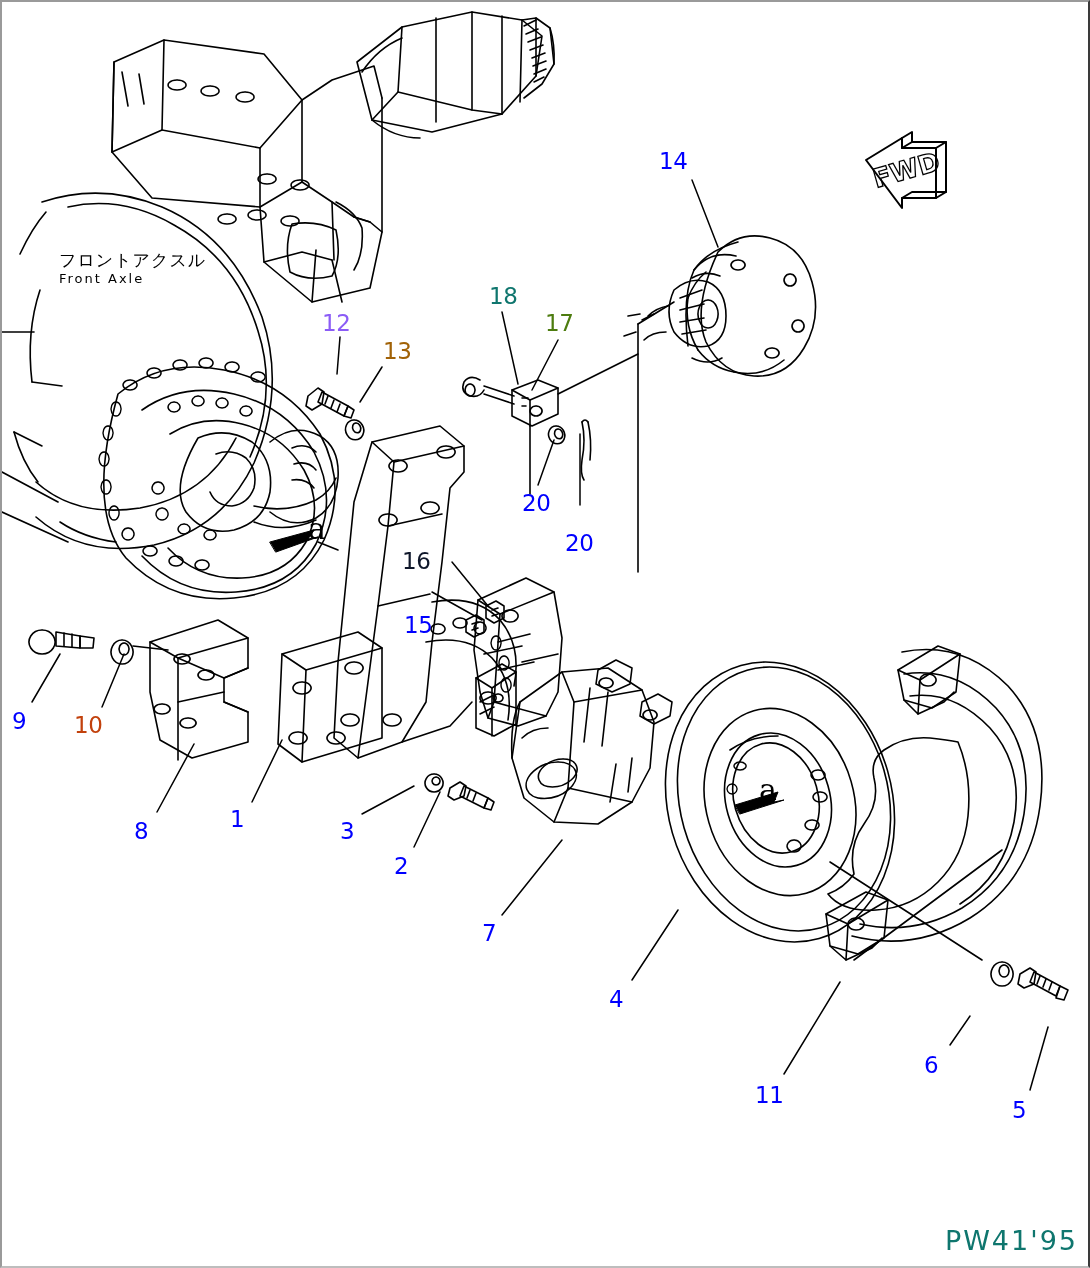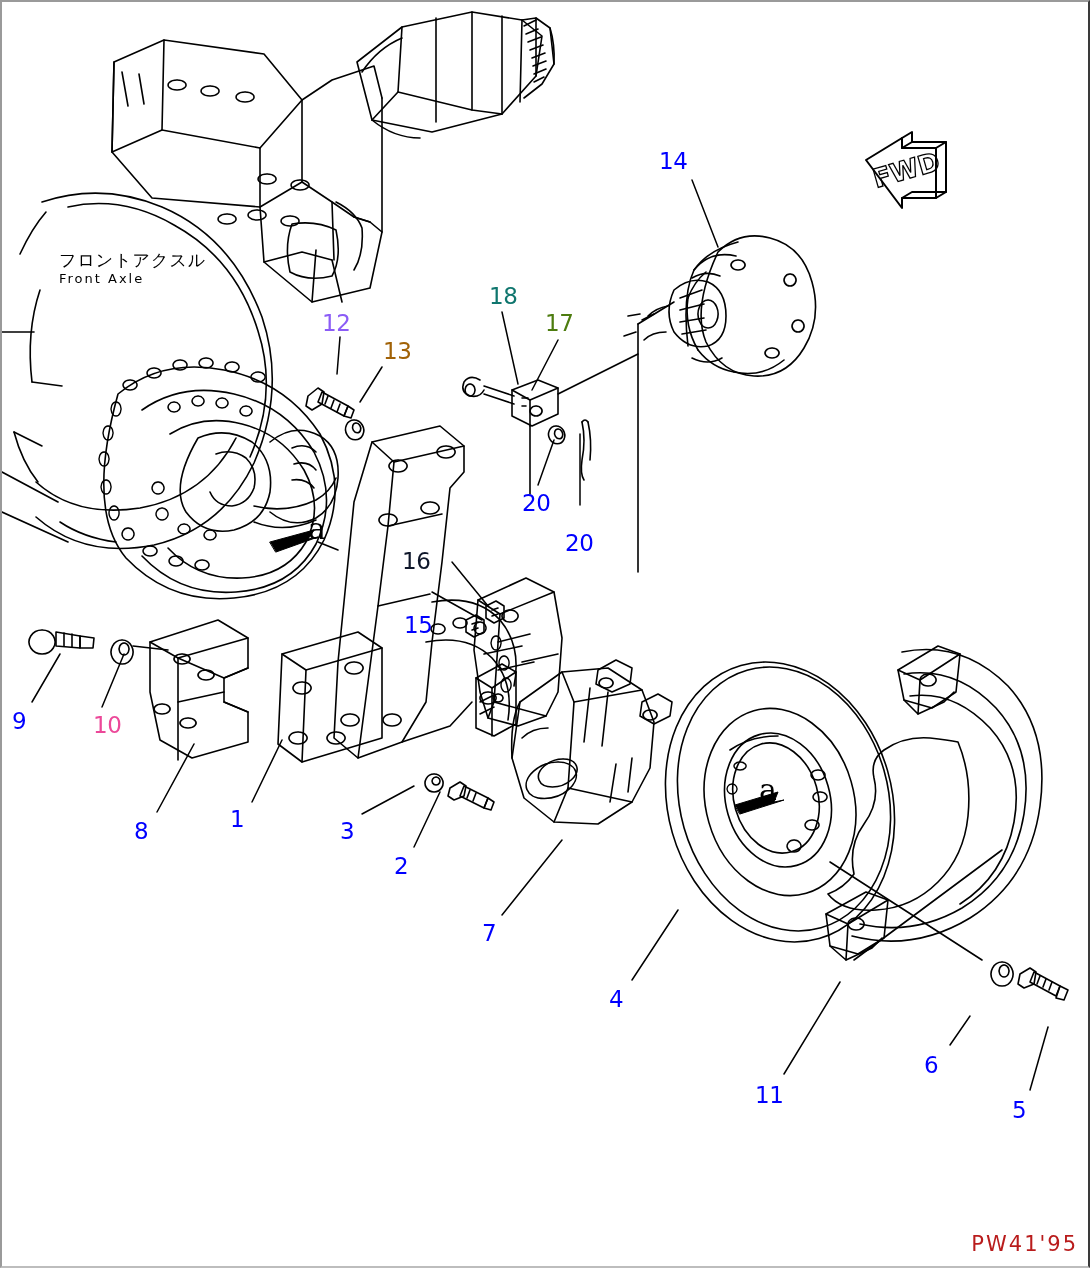--- a/index.html
+++ b/index.html
@@ -64,23 +64,23 @@
   }
   .jp-label .en {
     display: block;
     font-size: 13px;
     letter-spacing: 2px;
   }
   .sheetcode {
     position: absolute;
     right: 10px;
     bottom: 10px;
-    color: #b91c1c;
+    color: #0f766e;
     font-family: "DejaVu Sans", sans-serif;
-    font-size: 21px;
+    font-size: 27px;
     letter-spacing: 2px;
     white-space: nowrap;
     margin-left: 8px;
   }
 </style>
 </head>
 <body>
 
 <div id="page">
   <div id="artboard">
@@ -485,21 +485,21 @@
     <div id="callout-layer">
         <div class="callout" style="left: 228px; top: 806px; color: rgb(0, 0, 255);">1</div>
         <div class="callout" style="left: 392px; top: 853px; color: rgb(0, 0, 255);">2</div>
         <div class="callout" style="left: 338px; top: 818px; color: rgb(0, 0, 255);">3</div>
         <div class="callout" style="left: 607px; top: 986px; color: rgb(0, 0, 255);">4</div>
         <div class="callout" style="left: 1010px; top: 1097px; color: rgb(0, 0, 255);">5</div>
         <div class="callout" style="left: 922px; top: 1052px; color: rgb(0, 0, 255);">6</div>
         <div class="callout" style="left: 480px; top: 920px; color: rgb(0, 0, 255);">7</div>
         <div class="callout" style="left: 132px; top: 818px; color: rgb(0, 0, 255);">8</div>
         <div class="callout" style="left: 10px; top: 708px; color: rgb(0, 0, 255);">9</div>
-        <div class="callout" style="left: 72px; top: 712px; color: #ec4899; margin-left: 19px;">10</div>
+        <div class="callout" style="left: 72px; top: 712px; color: #c2410c;">10</div>
         <div class="callout" style="left: 753px; top: 1082px; color: rgb(0, 0, 255);">11</div>
         <div class="callout" style="left: 320px; top: 310px; color: #8b5cf6;">12</div>
         <div class="callout" style="left: 381px; top: 338px; color: #a16207;">13</div>
         <div class="callout" style="left: 657px; top: 148px; color: rgb(0, 0, 255);">14</div>
         <div class="callout" style="left: 390px; top: 612px; color: rgb(0, 0, 255); margin-left: 12px;">15</div>
         <div class="callout" style="left: 400px; top: 548px; color: #0f172a;">16</div>
         <div class="callout" style="left: 543px; top: 310px; color: #4d7c0f;">17</div>
         <div class="callout" style="left: 487px; top: 283px; color: #0f766e;">18</div>
         <div class="callout" style="left: 520px; top: 490px; color: rgb(0, 0, 255);">20</div>
         <div class="callout" style="left: 563px; top: 512px; color: rgb(0, 0, 255); margin-top: 18px;">20</div>

